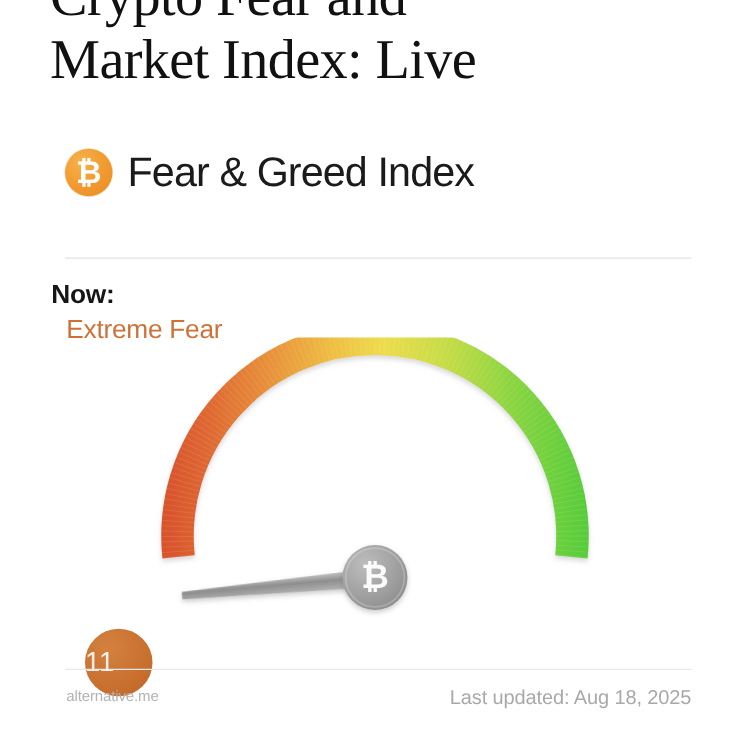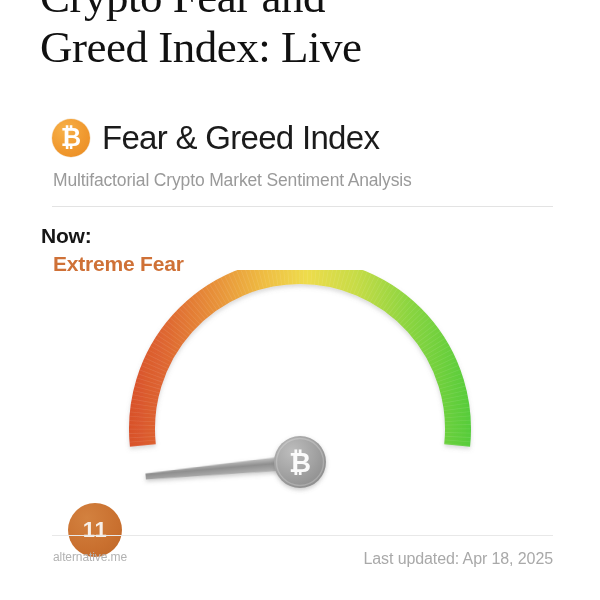--- a/index.html
+++ b/index.html
@@ -101,21 +101,21 @@
     font-size: 21px;
     font-weight: bold;
     color: #161616;
     letter-spacing: -0.2px;
   }
   .status-label {
     position: absolute;
     left: 53px;
     top: 160px;
     font-size: 21px;
-    font-weight: bold;
+    font-weight: normal;
     color: #cf7137;
     letter-spacing: -0.2px;
   }
 
   
   #gauge-wrap {
     position: absolute;
     left: 100px;
     top: 178px;
     width: 400px;
@@ -124,24 +124,24 @@
   #gauge-svg { display: block; width: 400px; height: 260px; }
 
   
   #value-badge {
     position: absolute;
     left: 68px;
     top: 411px;
     width: 54px; height: 54px;
     border-radius: 50%;
     background: radial-gradient(circle at 35% 28%, #d3813f 0%, #c9702f 60%, #bd6527 100%);
-    display: flex; align-items: center; justify-content: center;
+    display: flex; align-items: center; 
     color: #f7efe8;
     font-size: 22px;
-    font-weight: bold;
+    font-weight: normal;
     letter-spacing: 0.5px;
   }
 
   
   .footer-divider {
     position: absolute;
     left: 52px;
     top: 443px;
     width: 501px;
     height: 1px;
@@ -163,33 +163,32 @@
     color: #a9a9a9;
     letter-spacing: -0.1px;
     text-align: right;
   }
 </style>
 </head>
 <body>
 
 <div id="page-headline">
   <span class="hl-line">Crypto Fear and</span>
-  <span class="hl-line">Greed Index: Live</span>
+  <span class="hl-line">Market Index: Live</span>
 </div>
 
 <div id="widget-card">
 
   <div class="card-header">
     <span class="btc-logo">
       <span class="btc-glyph">₿</span>
     </span>
     <span class="card-title">Fear &amp; Greed Index</span>
   </div>
 
-  <div class="card-subtitle">Multifactorial Crypto Market Sentiment Analysis</div>
 
   <div class="divider"></div>
 
   <div class="status-now">Now:</div>
   <div class="status-label">Extreme Fear</div>
 
   <div id="gauge-wrap">
     <svg id="gauge-svg" viewBox="0 0 400 260" xmlns="http://www.w3.org/2000/svg">
       <defs>
         <linearGradient id="arcGrad" gradientUnits="userSpaceOnUse" x1="28" y1="260" x2="372" y2="260">
@@ -239,14 +238,14 @@
       </g>
     </svg>
   </div>
 
   <div id="value-badge">
     <span>11</span>
   </div>
 
   <div class="footer-divider"></div>
   <div class="footer-left">alternative.me</div>
-  <div class="footer-right">Last updated: Apr 18, 2025</div>
+  <div class="footer-right">Last updated: Aug 18, 2025</div>
 </div>
 
 </body></html>

